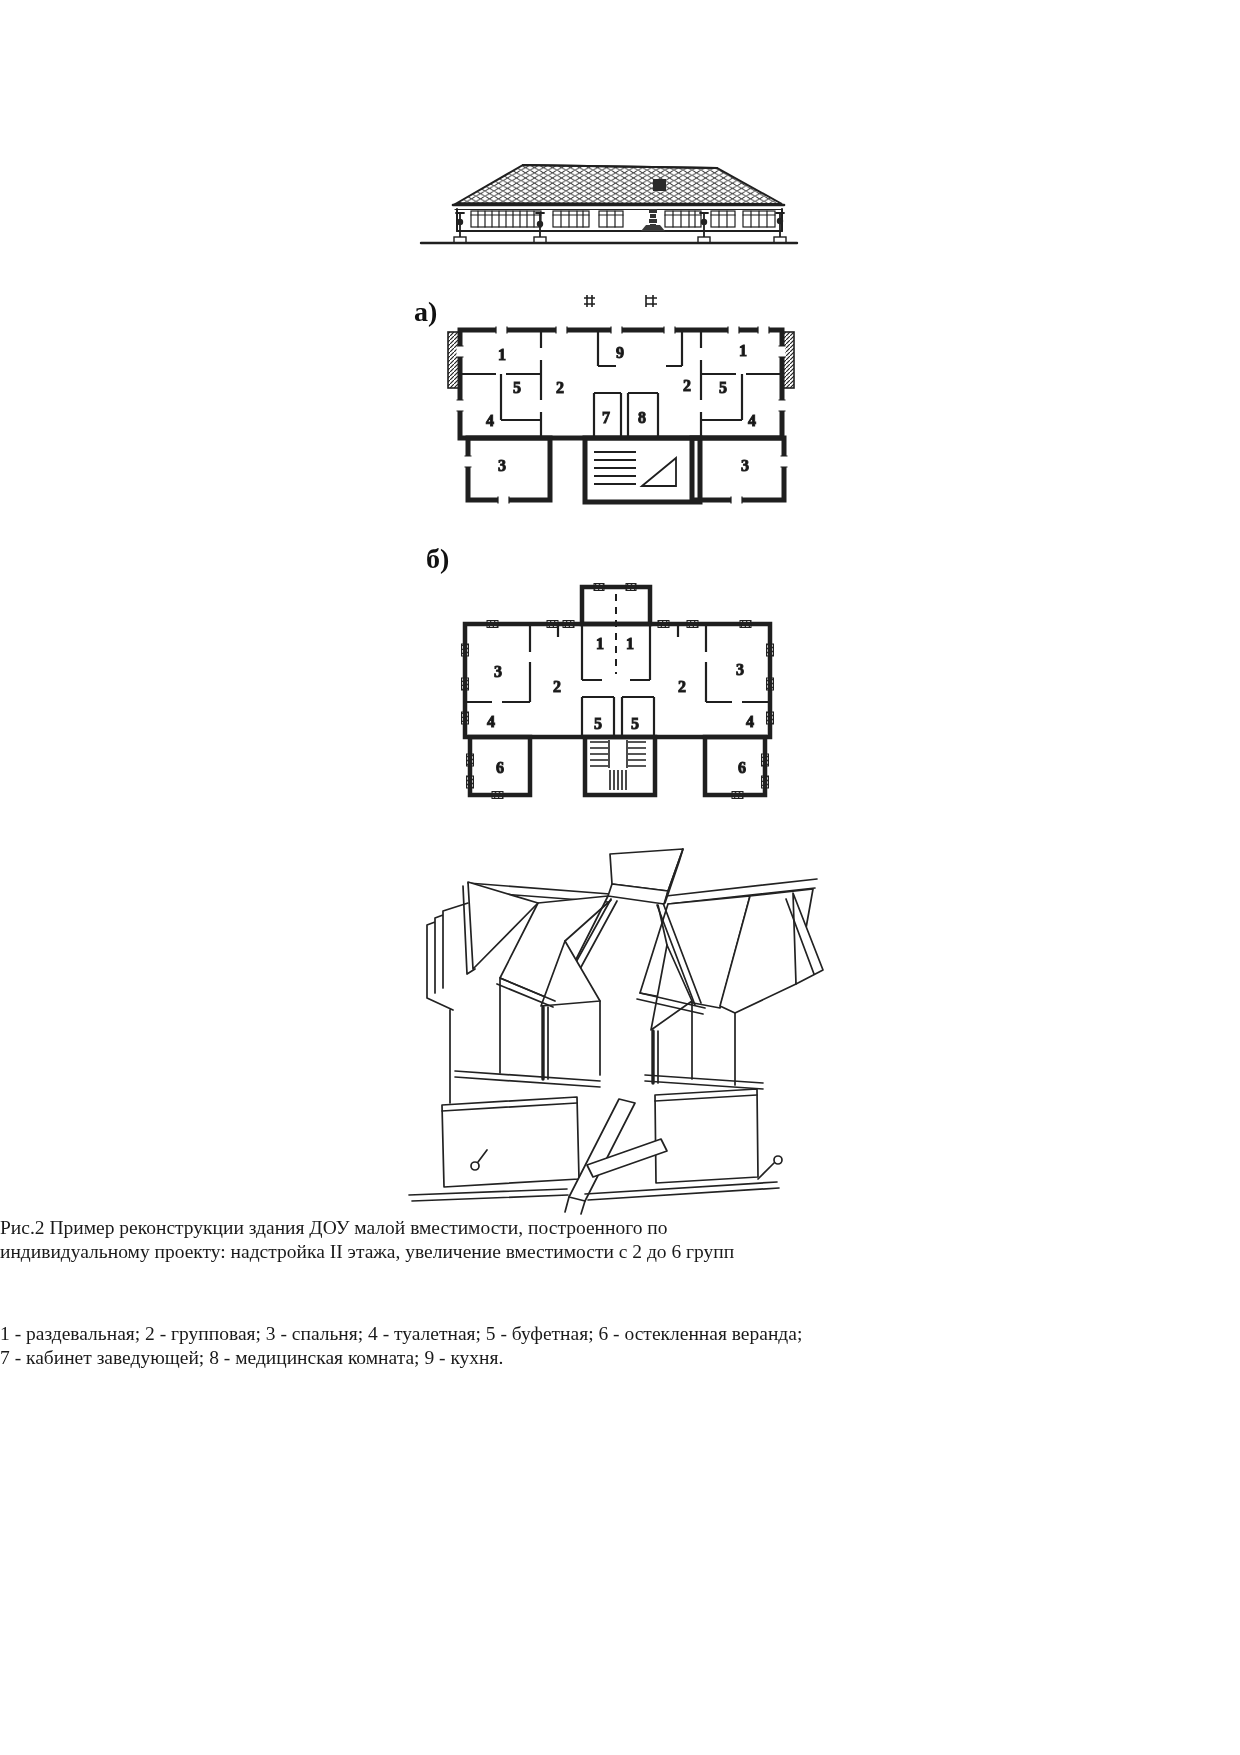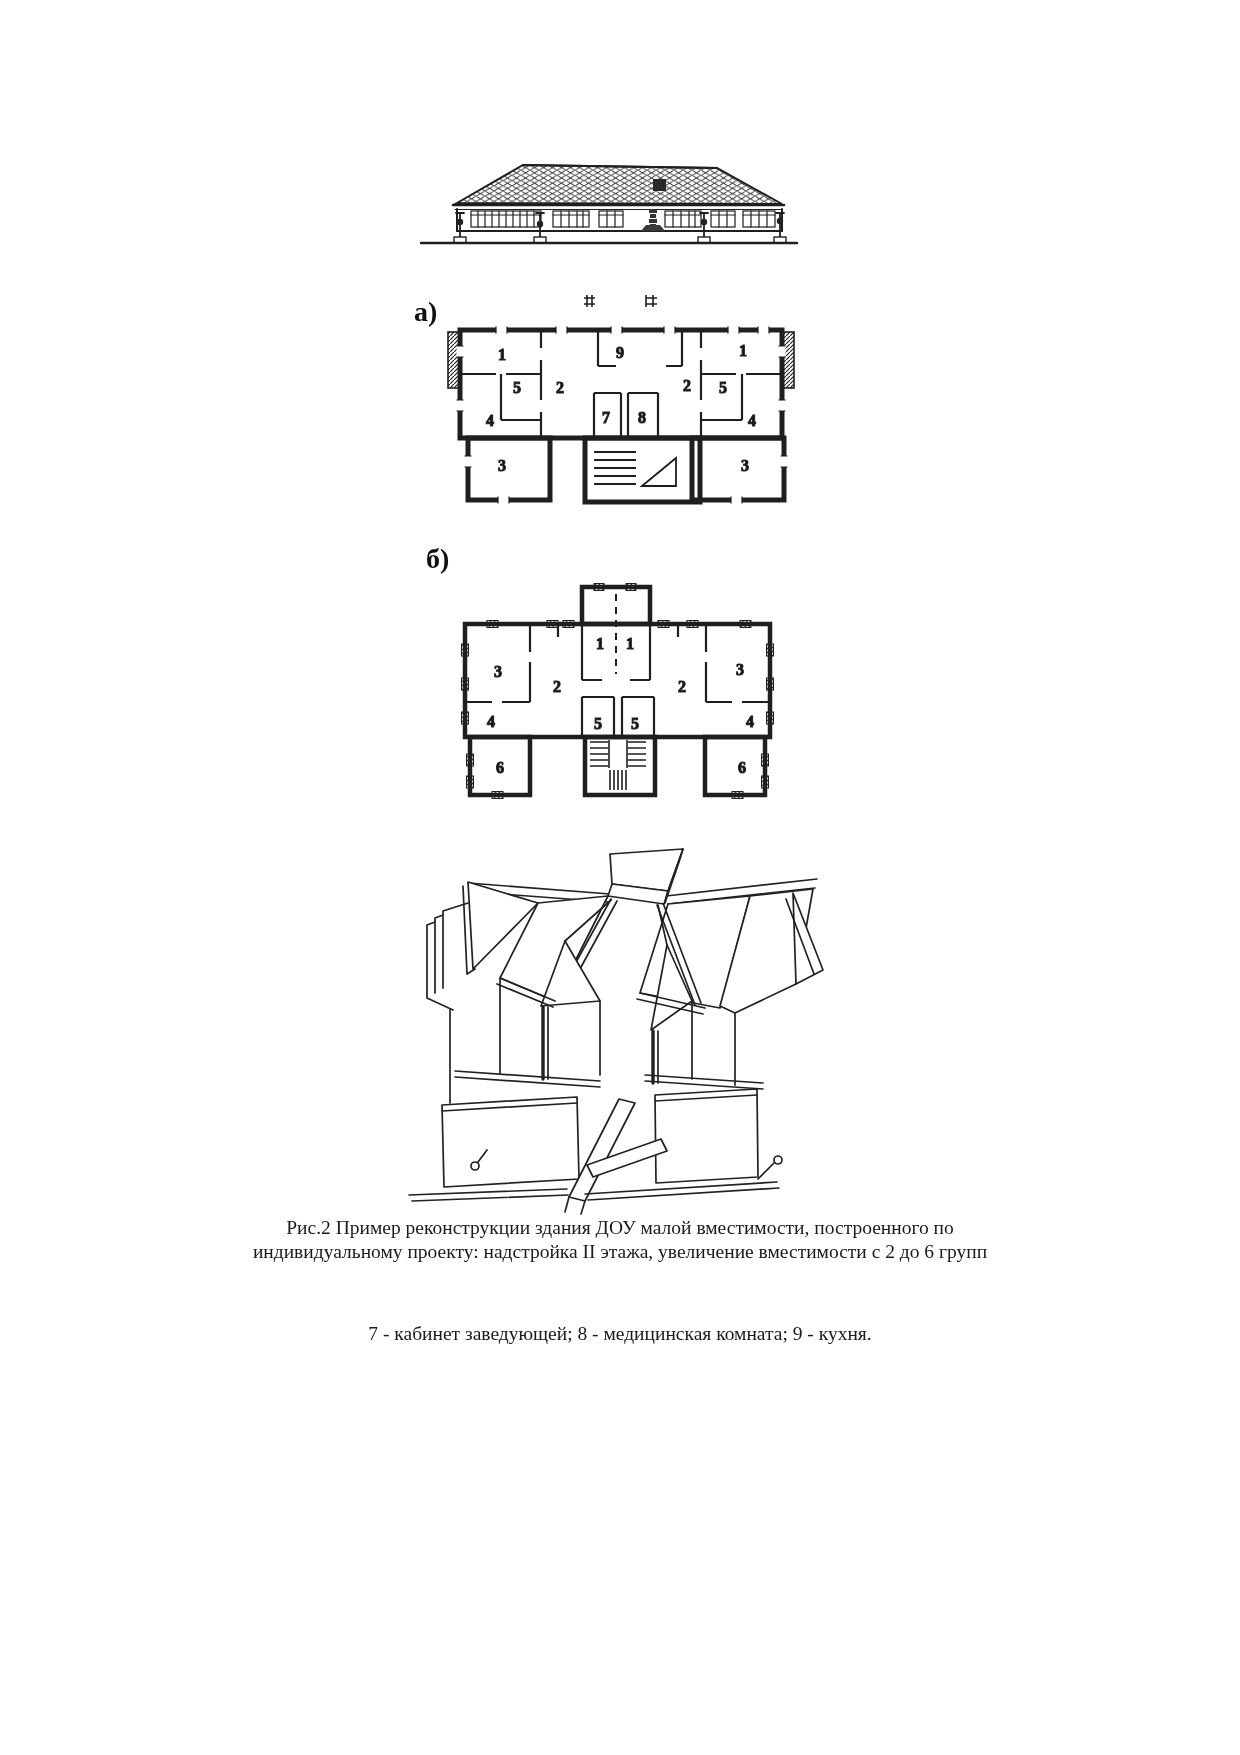--- a/index.html
+++ b/index.html
@@ -8,21 +8,21 @@
     background:#ffffff; overflow:hidden;
     font-family:"Liberation Serif", serif; color:#1a1a1a;
   }
   .fig { position:absolute; }
   .fig svg { display:block; overflow:visible; }
   .plan-label {
     position:absolute; font-weight:bold; font-size:28px; color:#111;
     font-family:"Liberation Serif", serif;
   }
   .caption-block {
-    position:absolute; left:0; width:1240px; text-align:center;
+    position:absolute; left:0; width:1240px; text-align:left;
     font-size:19.5px; line-height:24px; color:#1a1a1a;
   }
   .cap-sub { display:inline-block; position:relative; top:17px; margin:0 6px; }
   .room-num {
     font-family:"Liberation Serif", serif; font-weight:bold; font-size:16px;
     fill:#141414; text-anchor:middle;
   }
 </style>
 </head>
 <body>
@@ -332,14 +332,15 @@
     </g>
   </svg>
 </div>
 
 <div class="caption-block" style="top:1216px;">
   <div>Рис.2 Пример реконструкции здания ДОУ малой вместимости, построенного по</div>
   <div>индивидуальному проекту: надстройка II этажа, увеличение вместимости с 2 до 6 групп</div>
 </div>
 
 <div class="caption-block" style="top:1322px;">
+  <div>1 - раздевальная; 2 - групповая; 3 - спальня; 4 - туалетная; 5 - буфетная; 6 - остекленная веранда;</div>
   <div>7 - кабинет заведующей; 8 - медицинская комната; 9 - кухня.</div>
 </div>
 
 </body></html>

